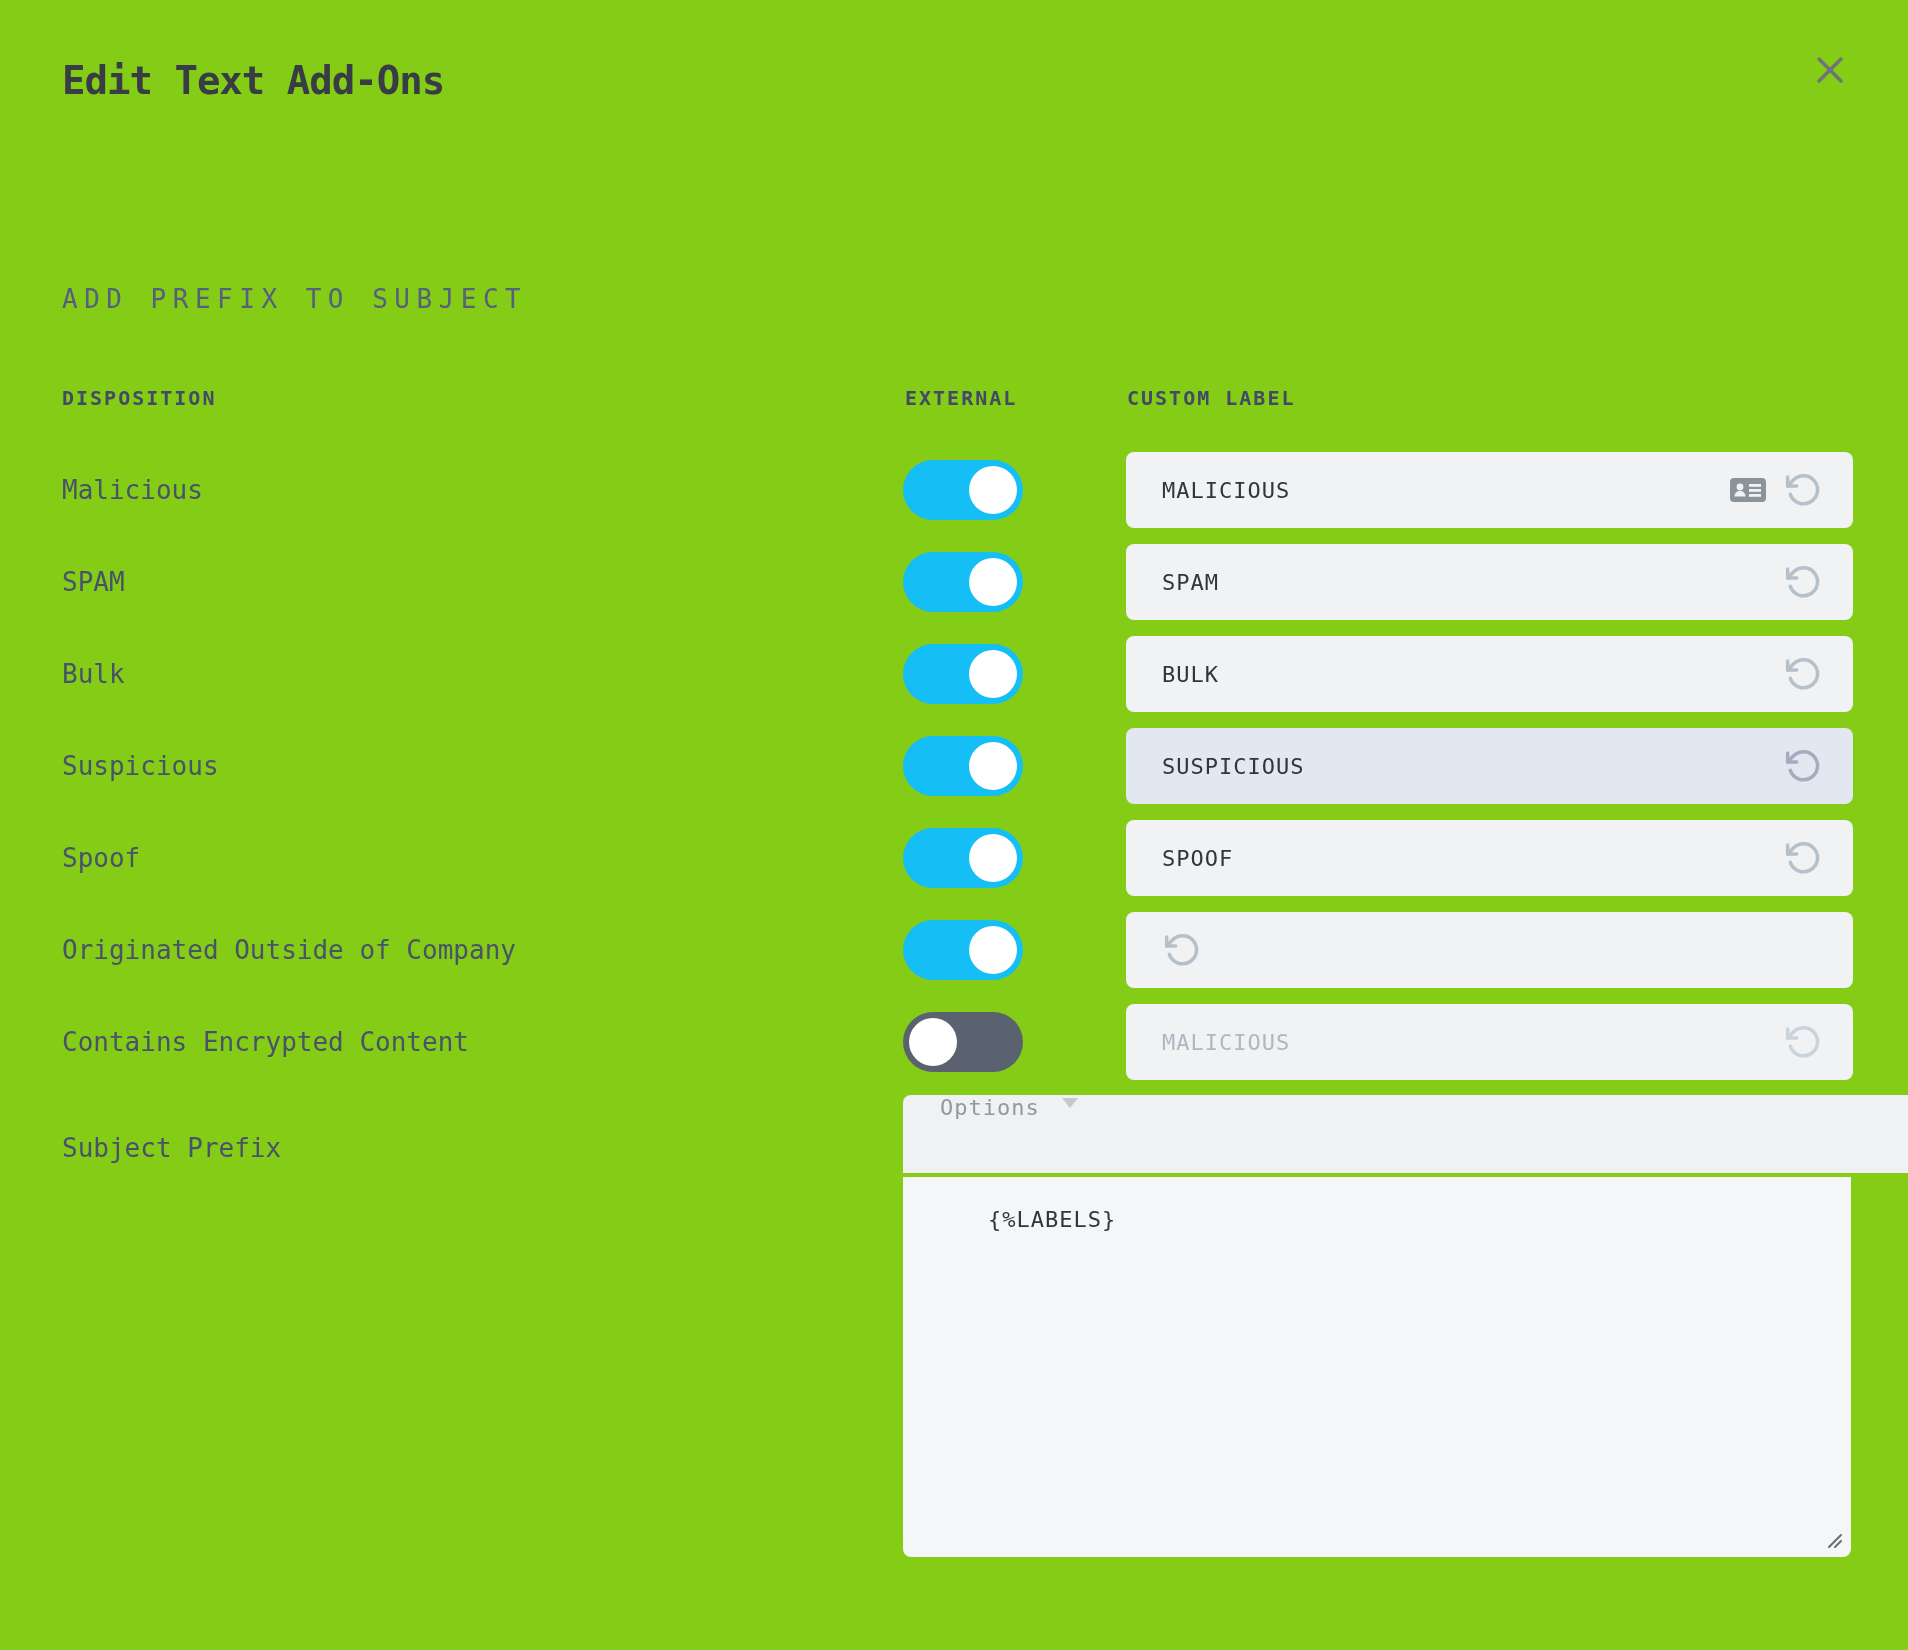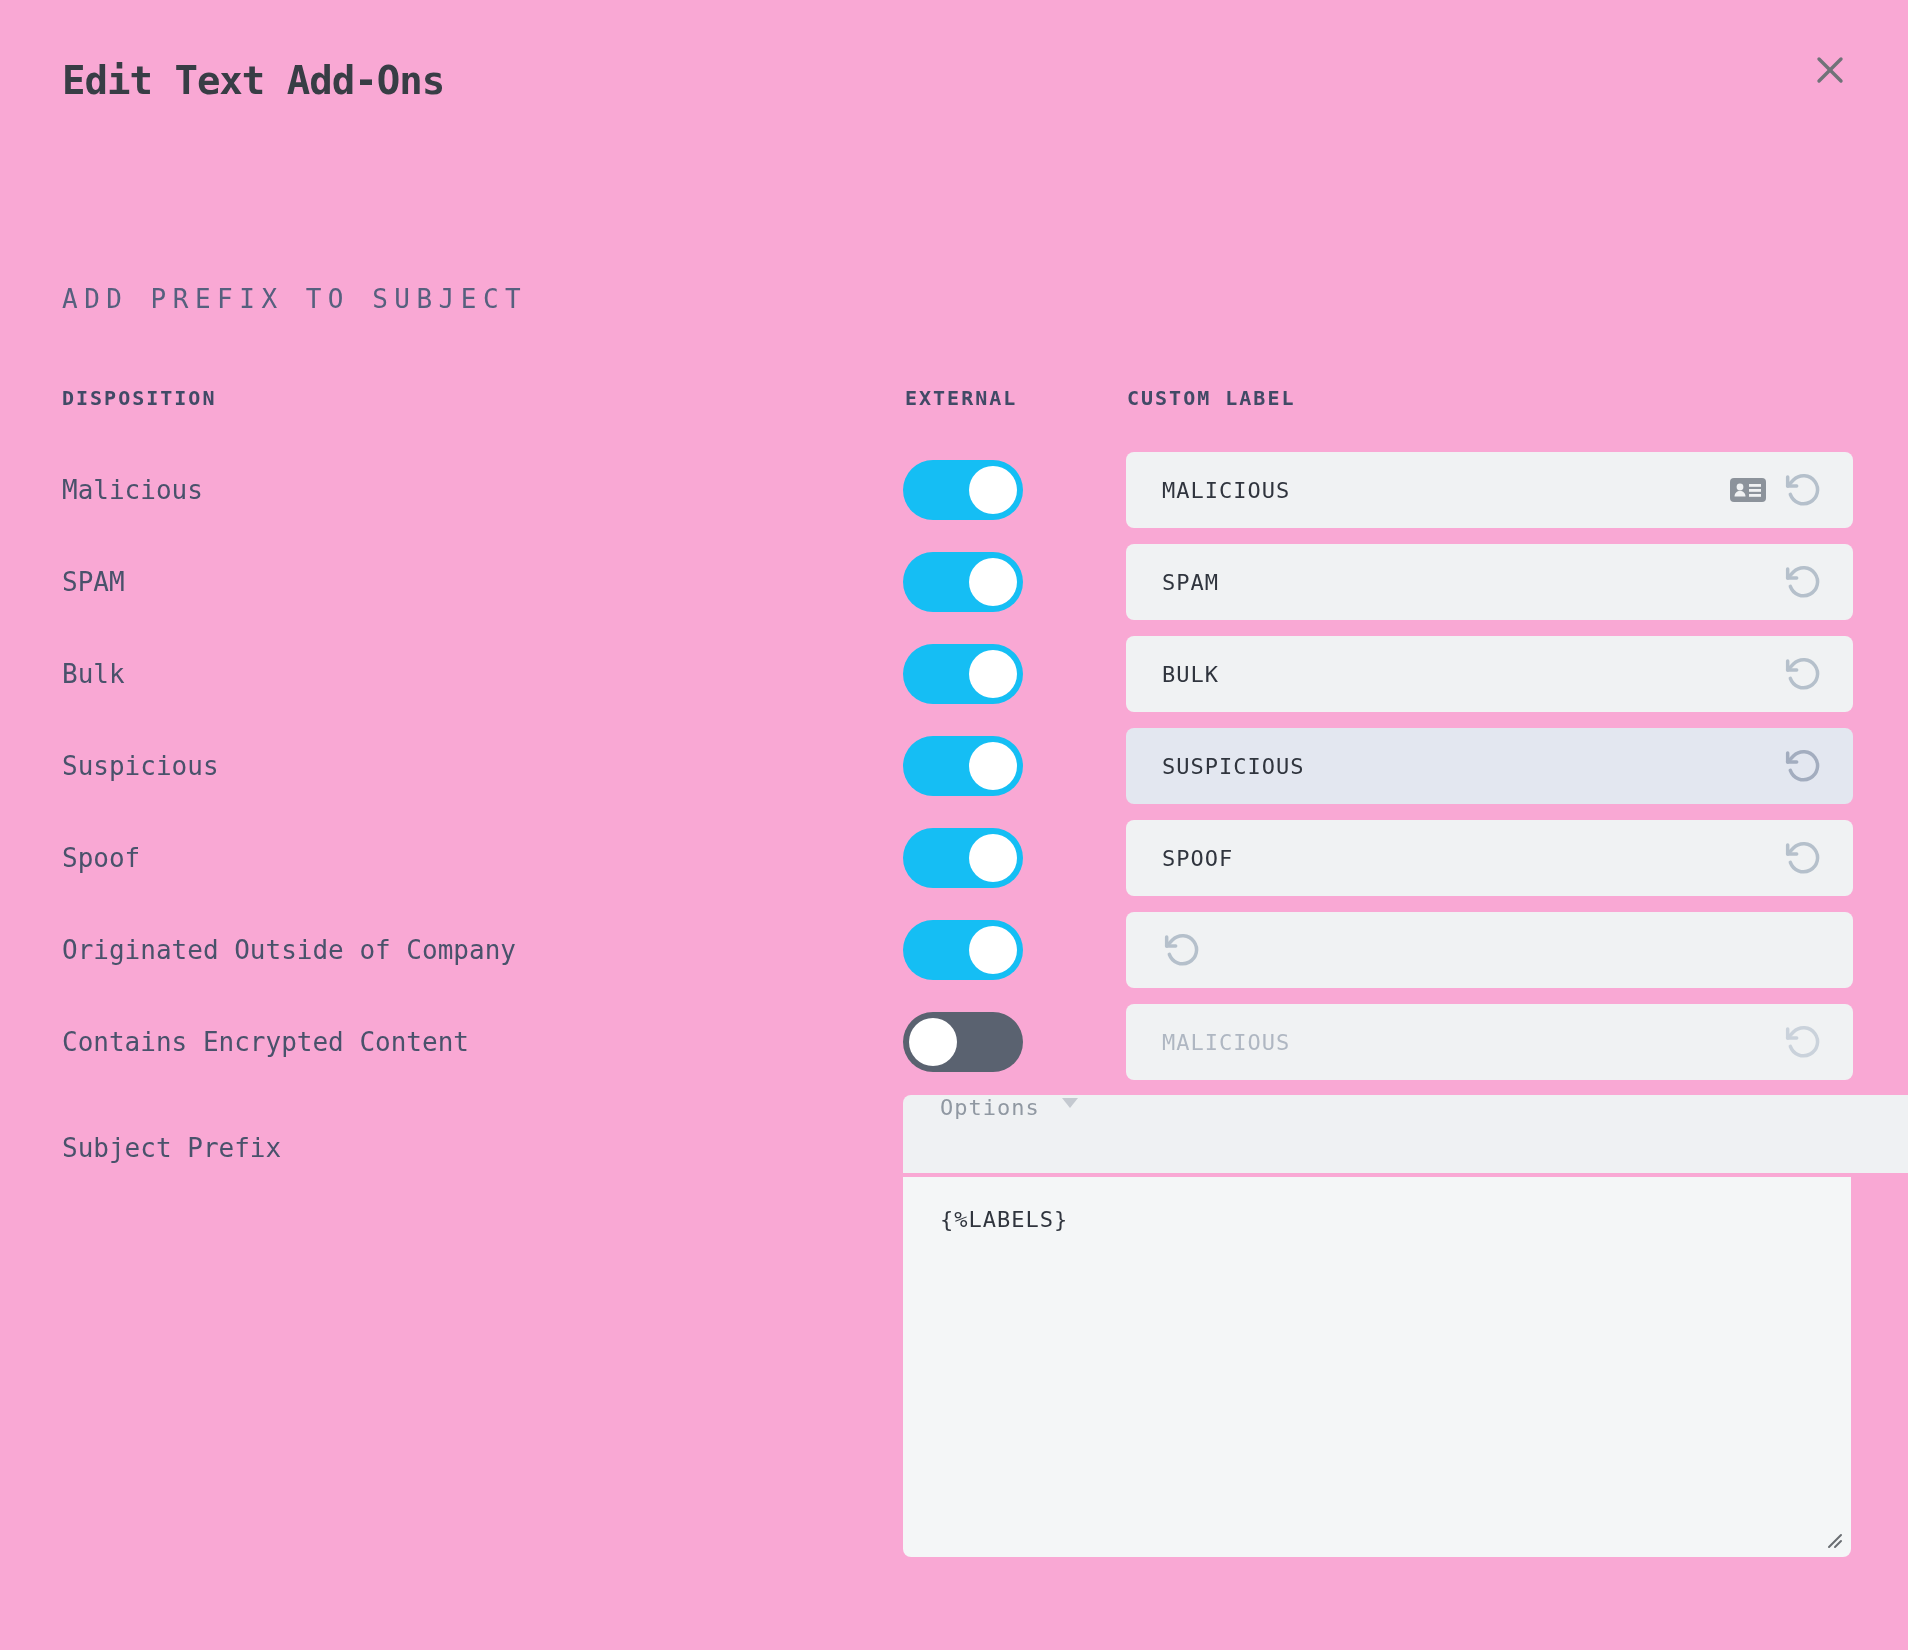--- a/index.html
+++ b/index.html
@@ -1,19 +1,19 @@
 <!DOCTYPE html>
 <html style="--accent: #15bef4; --toggle-off: #5a6270; --title-text: #383d45; --section-text: #56607e; --header-text: #414a66; --label-text: #49526b; --field-bg: #f0f2f3; --field-bg-selected: #e3e7f0; --field-text: #30353e; --field-text-disabled: #afb7c2; --reset-icon: #b5c0cb; --reset-icon-selected: #a3adbf; --reset-icon-disabled: #cad2db; --card-icon: #8c939b; --options-bar-bg: #eff1f3; --options-text: #9098a2; --caret: #c4c9d0; --textarea-bg: #f4f6f7; --close-icon: #6f7378; --handle: #6a6e73;"><head>
 <meta charset="utf-8">
 <style>
   html,body{margin:0;padding:0;background:#ffffff;}
   body{width:1908px;height:1650px;position:relative;overflow:hidden;
        font-family:"DejaVu Sans Mono","Liberation Mono",monospace;}
 
-  .modal{position:absolute;inset:0;background:#f9a8d4;}
+  .modal{position:absolute;inset:0;background:#84cc16;}
 
   
   .title{position:absolute;left:62px;top:58px;font-size:39px;font-weight:600;
          color:var(--title-text,#383d45);letter-spacing:-1px;white-space:nowrap;}
   .close-btn{position:absolute;left:1806px;top:46px;width:48px;height:48px;
              display:flex;align-items:center;justify-content:center;cursor:pointer;background:none;border:none;padding:0;}
   .close-btn svg{stroke:var(--close-icon,#6f7378);}
 
   
   .section-label{position:absolute;left:62px;top:284px;font-size:26px;
@@ -59,21 +59,21 @@
   .options-bar{position:absolute;left:903px;top:1095px;width:1036px;height:78px;
                background:var(--options-bar-bg,#eff1f3);border-radius:8px 8px 0 0;
                display:flex;align-items:flex-start;padding-left:37px;box-sizing:border-box;cursor:pointer;}
   .options-bar .options-text{font-size:22px;color:var(--options-text,#9098a2);letter-spacing:1px;}
   .options-bar .caret{width:0;height:0;margin-left:22px;margin-top:3px;
                       border-left:8px solid transparent;border-right:8px solid transparent;
                       border-top:10px solid var(--caret,#c4c9d0);}
   .prefix-textarea{position:absolute;left:903px;top:1177px;width:948px;height:380px;
                    background:var(--textarea-bg,#f4f6f7);border-radius:0 0 8px 8px;
                    box-sizing:border-box;padding:30px 30px 0 37px;cursor:text;}
-  .prefix-textarea .value{font-size:22px;letter-spacing:1px;color:var(--field-text,#30353e);white-space:pre;}
+  .prefix-textarea .value{font-size:22px;letter-spacing:1px;color:var(--field-text,#30353e);white-space:pre;margin-left:48px;}
   .resize-handle{position:absolute;right:6px;bottom:6px;width:20px;height:20px;cursor:nwse-resize;}
   .resize-handle svg{stroke:var(--handle,#6a6e73);}
 </style>
 </head>
 <body>
 
 <div class="modal">
 
   <div class="title">Edit Text Add-Ons</div>
 

